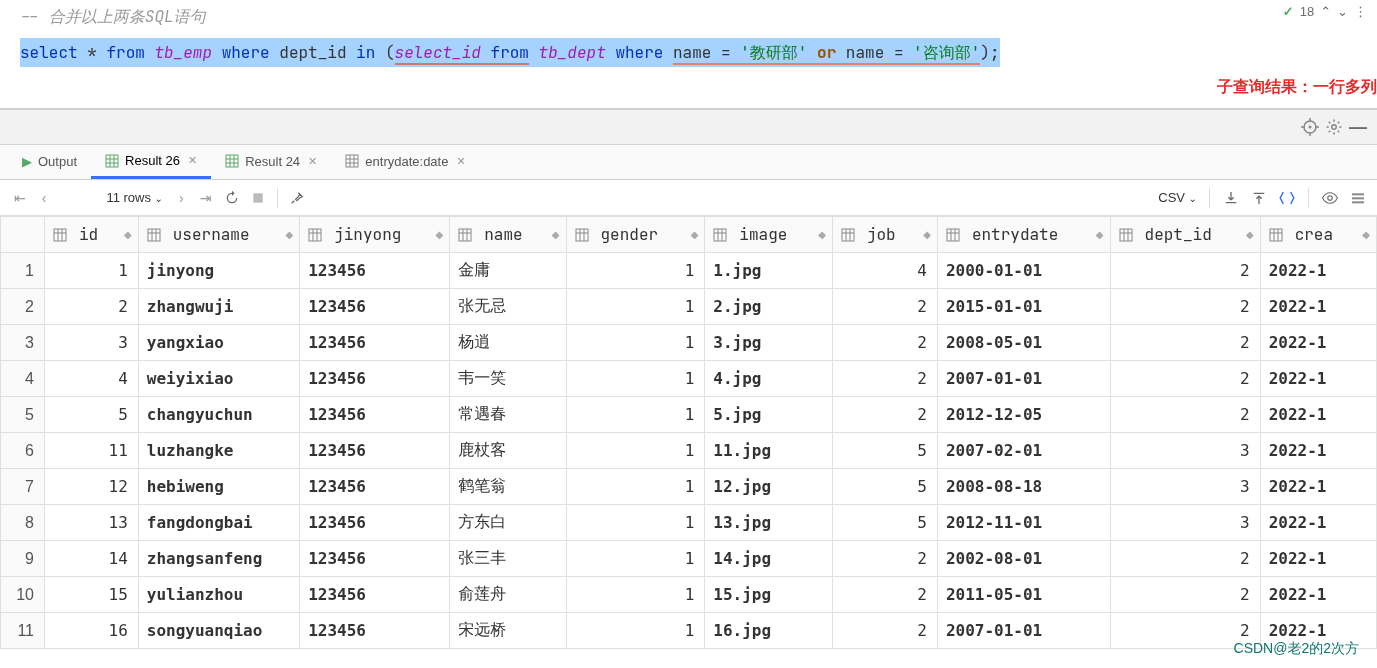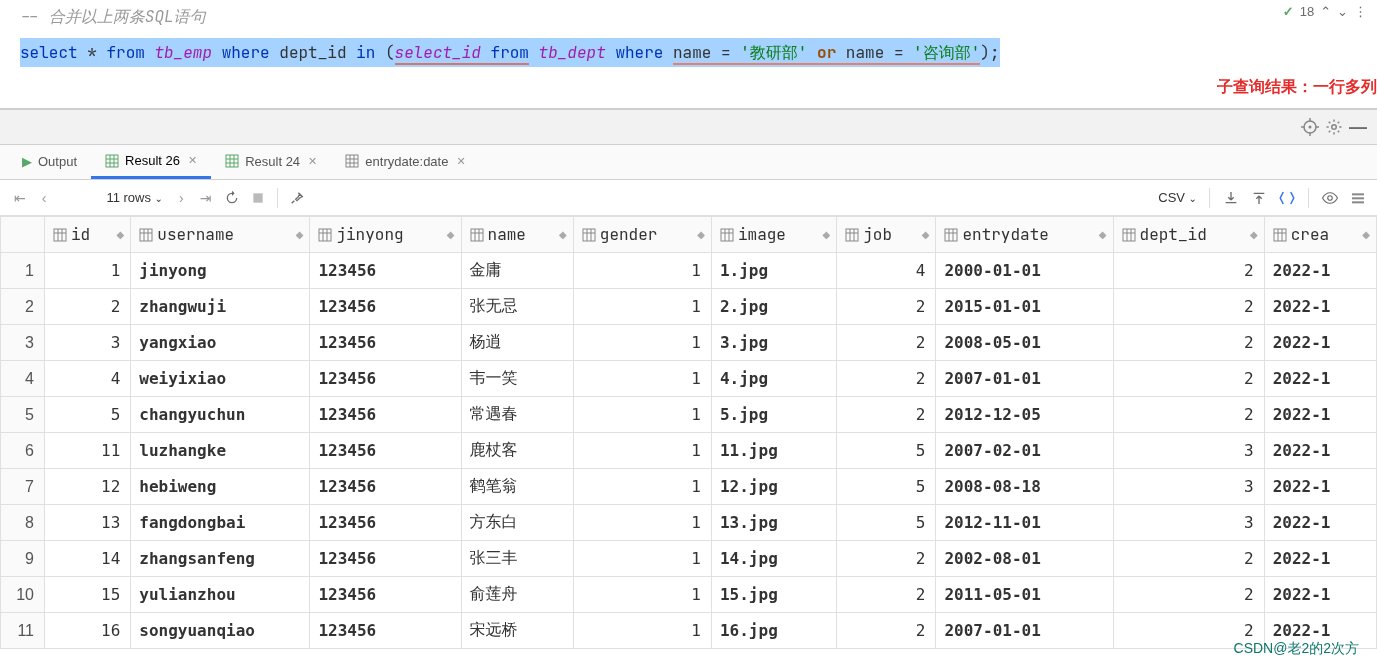--- a/index.html
+++ b/index.html
@@ -39,21 +39,21 @@
   .nav-btn { color: #999; cursor: pointer; padding: 2px 4px; font-size: 14px; }
   .rows-label { color: #333; font-size: 13px; padding: 0 4px; margin-left: 44px; }
   .csv-label { font-size: 13px; color: #333; }
   .tb-sep { width: 1px; height: 20px; background: #ddd; margin: 0 2px; }
   .tb-icon { width: 18px; height: 18px; cursor: pointer; color: #6c6c6c; display: inline-flex; align-items: center; justify-content: center; }
   
   .data-grid { display: block; overflow: hidden; }
   table { border-collapse: collapse; width: 100%; font-size: 16px; }
   th, td { border: 1px solid #e0e0e0; padding: 6px 8px; text-align: left; height: 36px; white-space: nowrap; }
   th { background: #fafafa; font-weight: 400; position: relative; }
-  .col-head { display: flex; align-items: center; gap: 4px; }
+  .col-head { display: flex; align-items: center; gap: 12px; }
   .col-icon { width: 14px; height: 14px; }
   .sort-ic { color: #aaa; font-size: 10px; margin-left: auto; letter-spacing:-2px; }
   td.rownum, th.rownum { background: #fafafa; text-align: right; width: 44px; color: #555; padding-right: 10px; }
   td.num { text-align: right; font-family: Consolas, monospace; padding-right: 10px; }
   td.mono-cell { font-family: Consolas, monospace; font-weight: bold; }
   
   .watermark { position: absolute; bottom: 10px; right: 18px; color: #0f766e; font-size: 14px; pointer-events: none; }
 </style>
 </head>
 <body>

